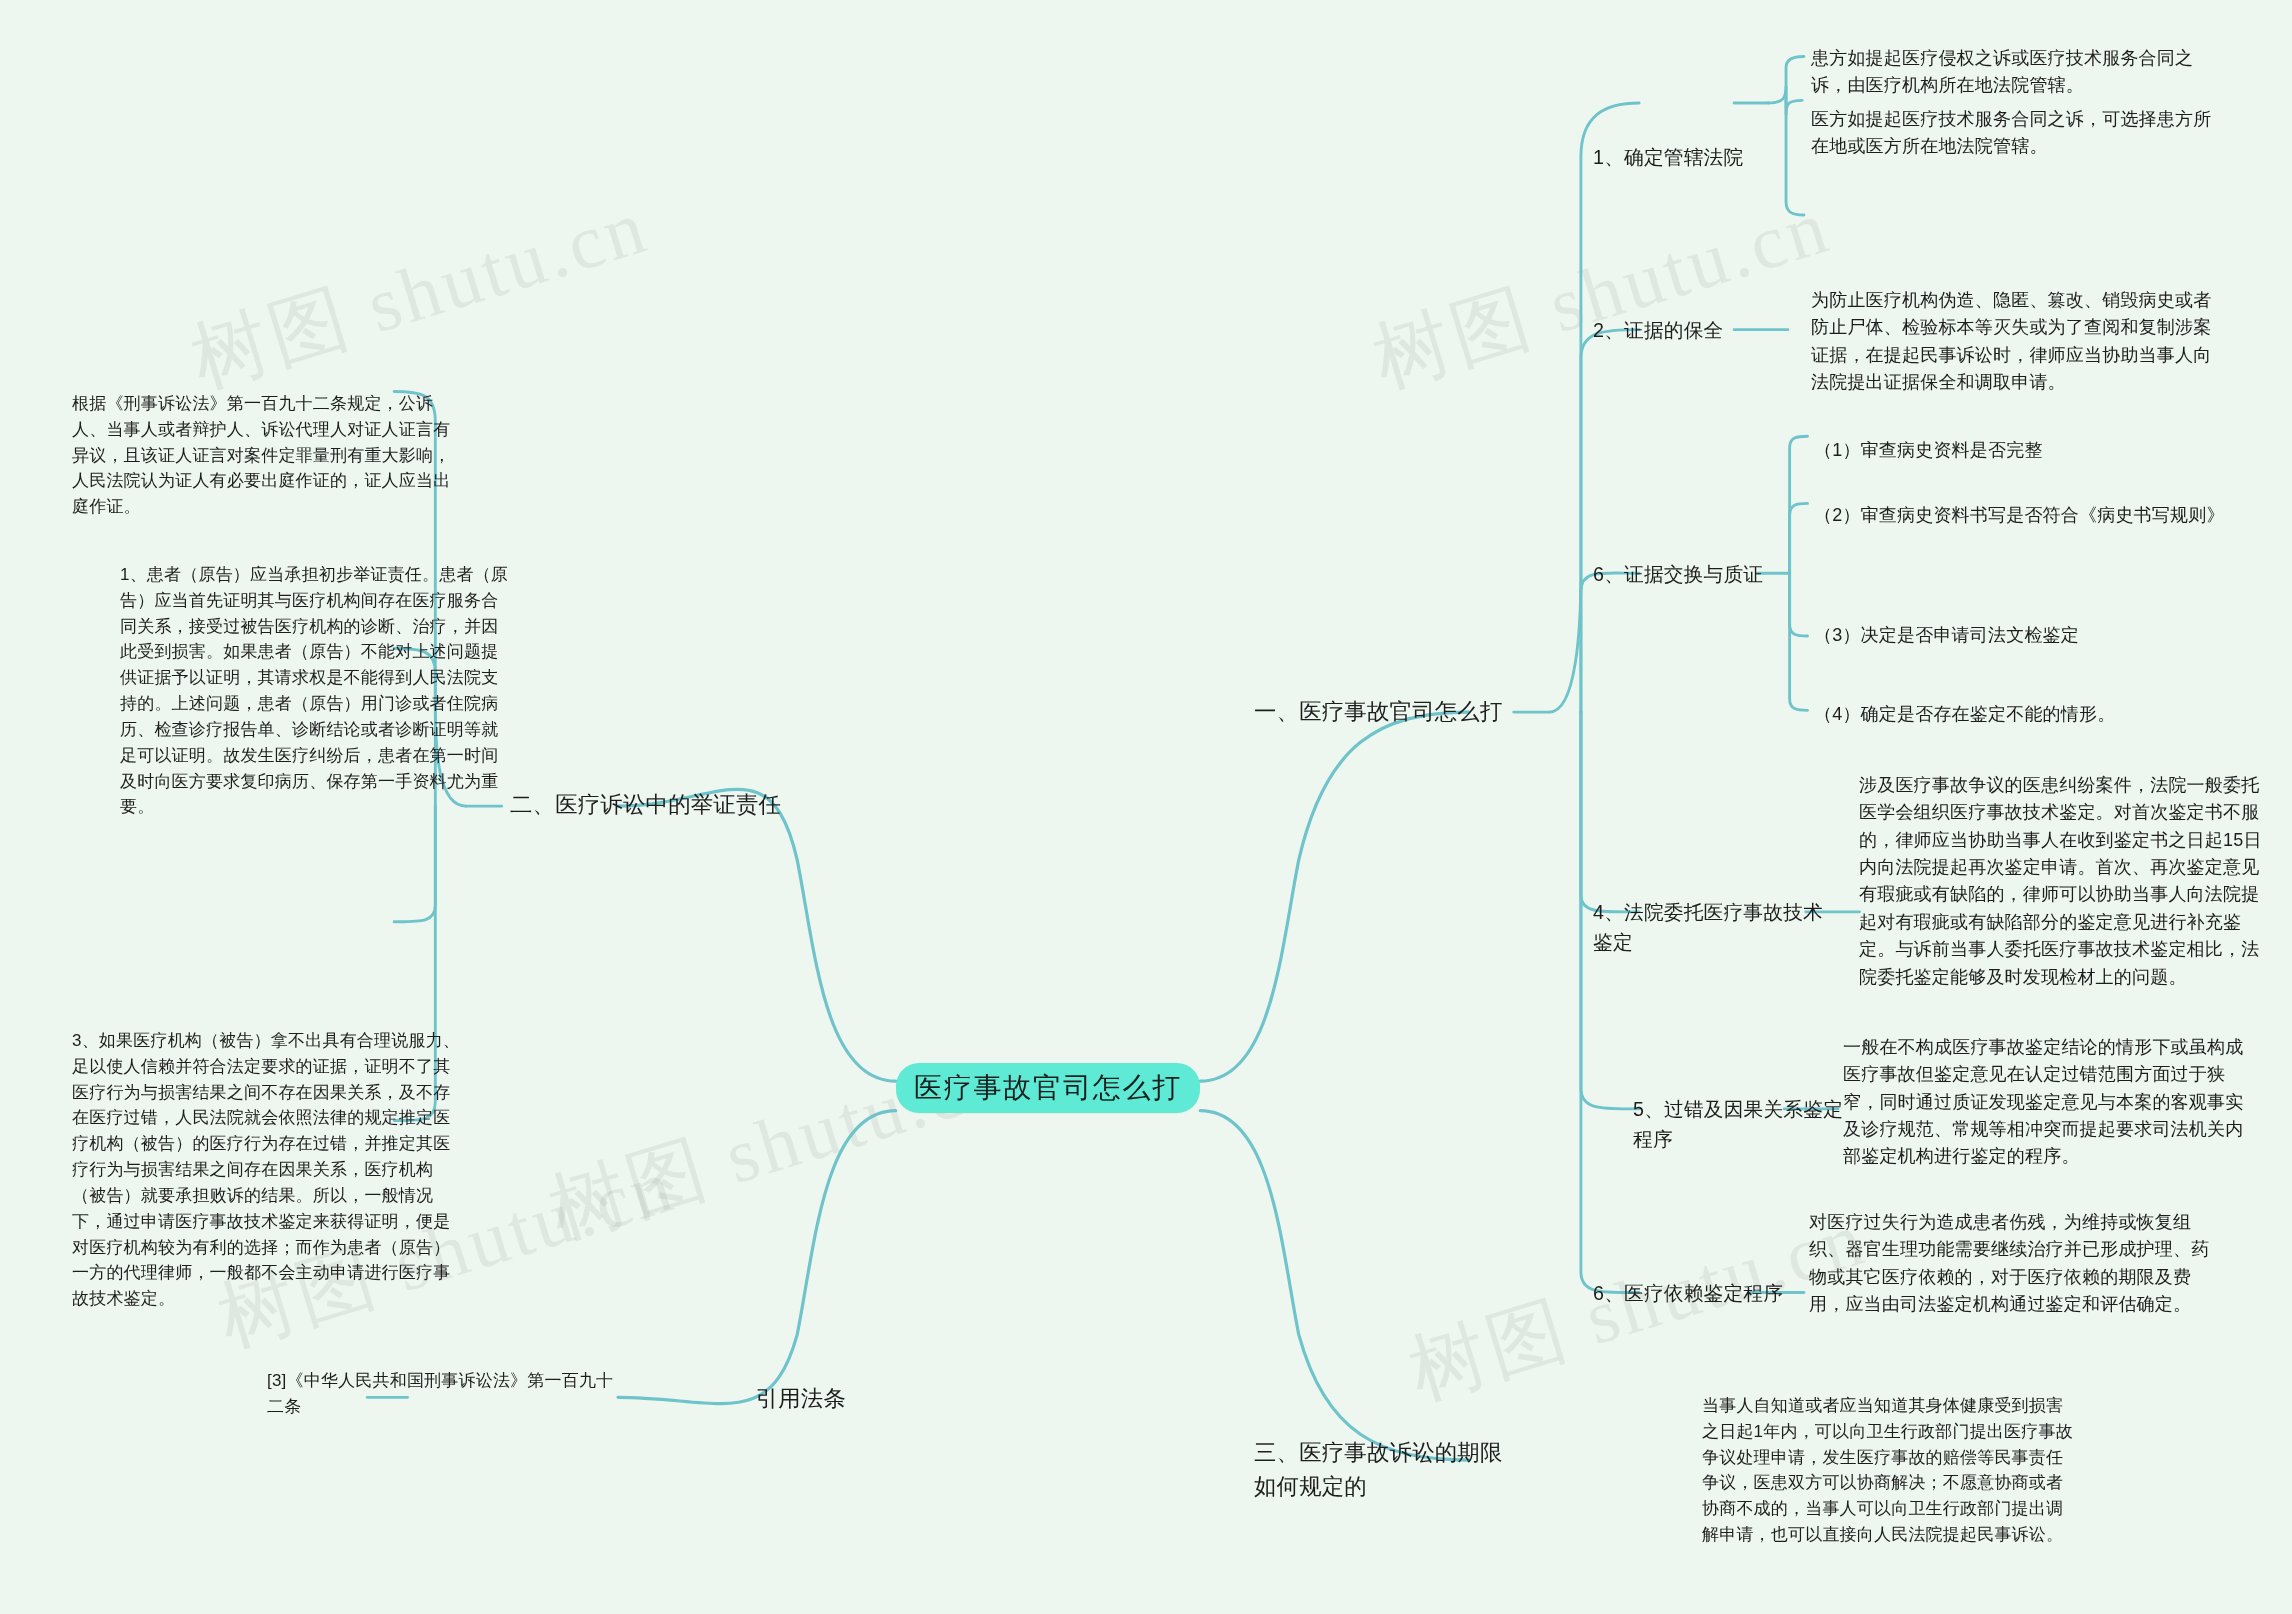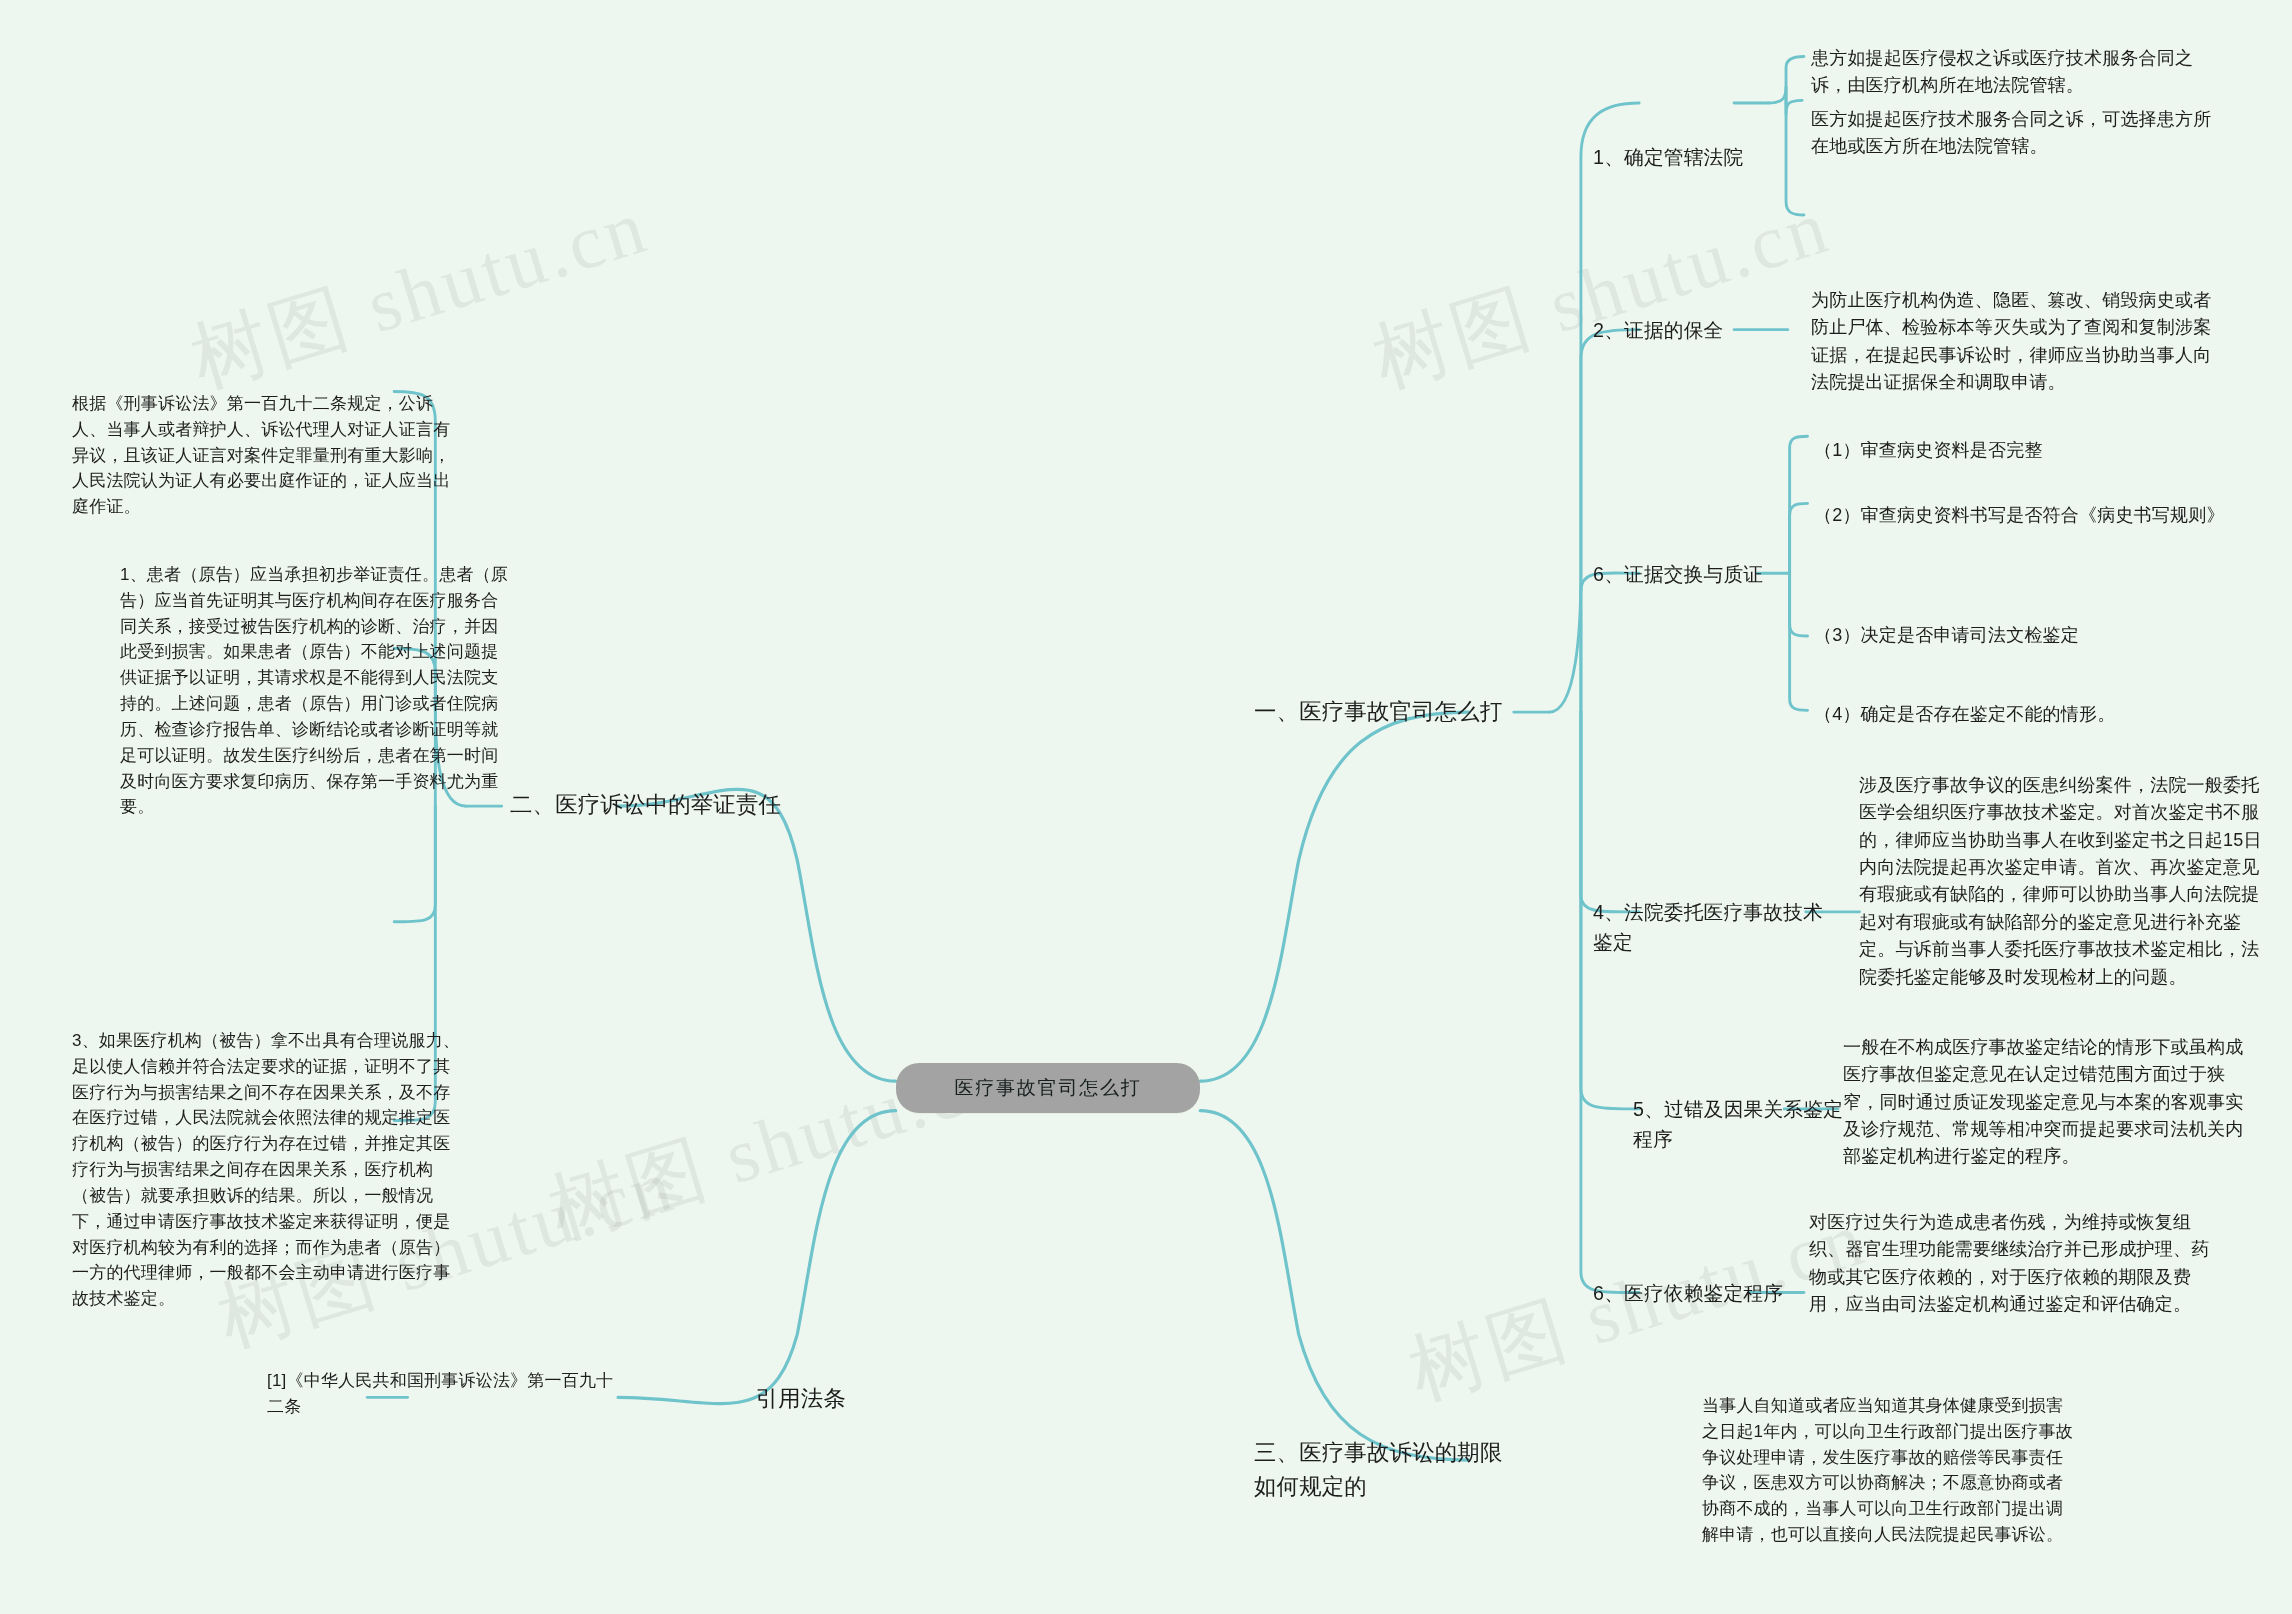--- a/index.html
+++ b/index.html
@@ -29,24 +29,24 @@
   }
   .txt{
     position:absolute;
     line-height:1.52;
     letter-spacing:0.2px;
     white-space:pre-wrap;
   }
   
   .central{
     position:absolute;
-    background:#a3a3a3;
+    background:#5eead4;
     border-radius:23px;
     color:#17201f;
-    font-size:19px;
+    font-size:28px;
     letter-spacing:1.8px;
     display:flex;align-items:center;justify-content:center;
     box-shadow:0 0.9px 0 rgba(0,0,0,0.04);
   }
   .lvl1{font-size:22.4px;}
   .lvl2{font-size:19.7px;margin-left:12px;}
   .para{font-size:18px;}
   .para-sm{font-size:17px;}
   .cite{font-size:17px;}
 </style>
@@ -135,16 +135,16 @@
 
   <div class="txt lvl1" style="left:510px;top:788px;width:296px;">二、医疗诉讼中的举证责任</div>
   <div class="txt para-sm" style="left:72px;top:391px;width:394px;">根据《刑事诉讼法》第一百九十二条规定，公诉人、当事人或者辩护人、诉讼代理人对证人证言有异议，且该证人证言对案件定罪量刑有重大影响，人民法院认为证人有必要出庭作证的，证人应当出庭作证。</div>
   <div class="txt para-sm" style="left:72px;top:562px;width:394px;margin-left:48px;">1、患者（原告）应当承担初步举证责任。患者（原告）应当首先证明其与医疗机构间存在医疗服务合同关系，接受过被告医疗机构的诊断、治疗，并因此受到损害。如果患者（原告）不能对上述问题提供证据予以证明，其请求权是不能得到人民法院支持的。上述问题，患者（原告）用门诊或者住院病历、检查诊疗报告单、诊断结论或者诊断证明等就足可以证明。故发生医疗纠纷后，患者在第一时间及时向医方要求复印病历、保存第一手资料尤为重要。</div>
   <div class="txt para-sm" style="left:72px;top:1028px;width:394px;">3、如果医疗机构（被告）拿不出具有合理说服力、足以使人信赖并符合法定要求的证据，证明不了其医疗行为与损害结果之间不存在因果关系，及不存在医疗过错，人民法院就会依照法律的规定推定医疗机构（被告）的医疗行为存在过错，并推定其医疗行为与损害结果之间存在因果关系，医疗机构（被告）就要承担败诉的结果。所以，一般情况下，通过申请医疗事故技术鉴定来获得证明，便是对医疗机构较为有利的选择；而作为患者（原告）一方的代理律师，一般都不会主动申请进行医疗事故技术鉴定。</div>
 
   <div class="txt lvl1" style="left:1254px;top:1436px;width:269px;">三、医疗事故诉讼的期限如何规定的</div>
   <div class="txt para-sm" style="left:1702px;top:1393px;width:376px;">当事人自知道或者应当知道其身体健康受到损害之日起1年内，可以向卫生行政部门提出医疗事故争议处理申请，发生医疗事故的赔偿等民事责任争议，医患双方可以协商解决；不愿意协商或者协商不成的，当事人可以向卫生行政部门提出调解申请，也可以直接向人民法院提起民事诉讼。</div>
 
   <div class="txt lvl1" style="left:694px;top:1382px;width:152px;text-align:right;">引用法条</div>
-  <div class="txt cite" style="left:267px;top:1368px;width:358px;">[1]《中华人民共和国刑事诉讼法》第一百九十二条</div>
+  <div class="txt cite" style="left:267px;top:1368px;width:358px;">[3]《中华人民共和国刑事诉讼法》第一百九十二条</div>
 
 </div>
 
 
 </body></html>

